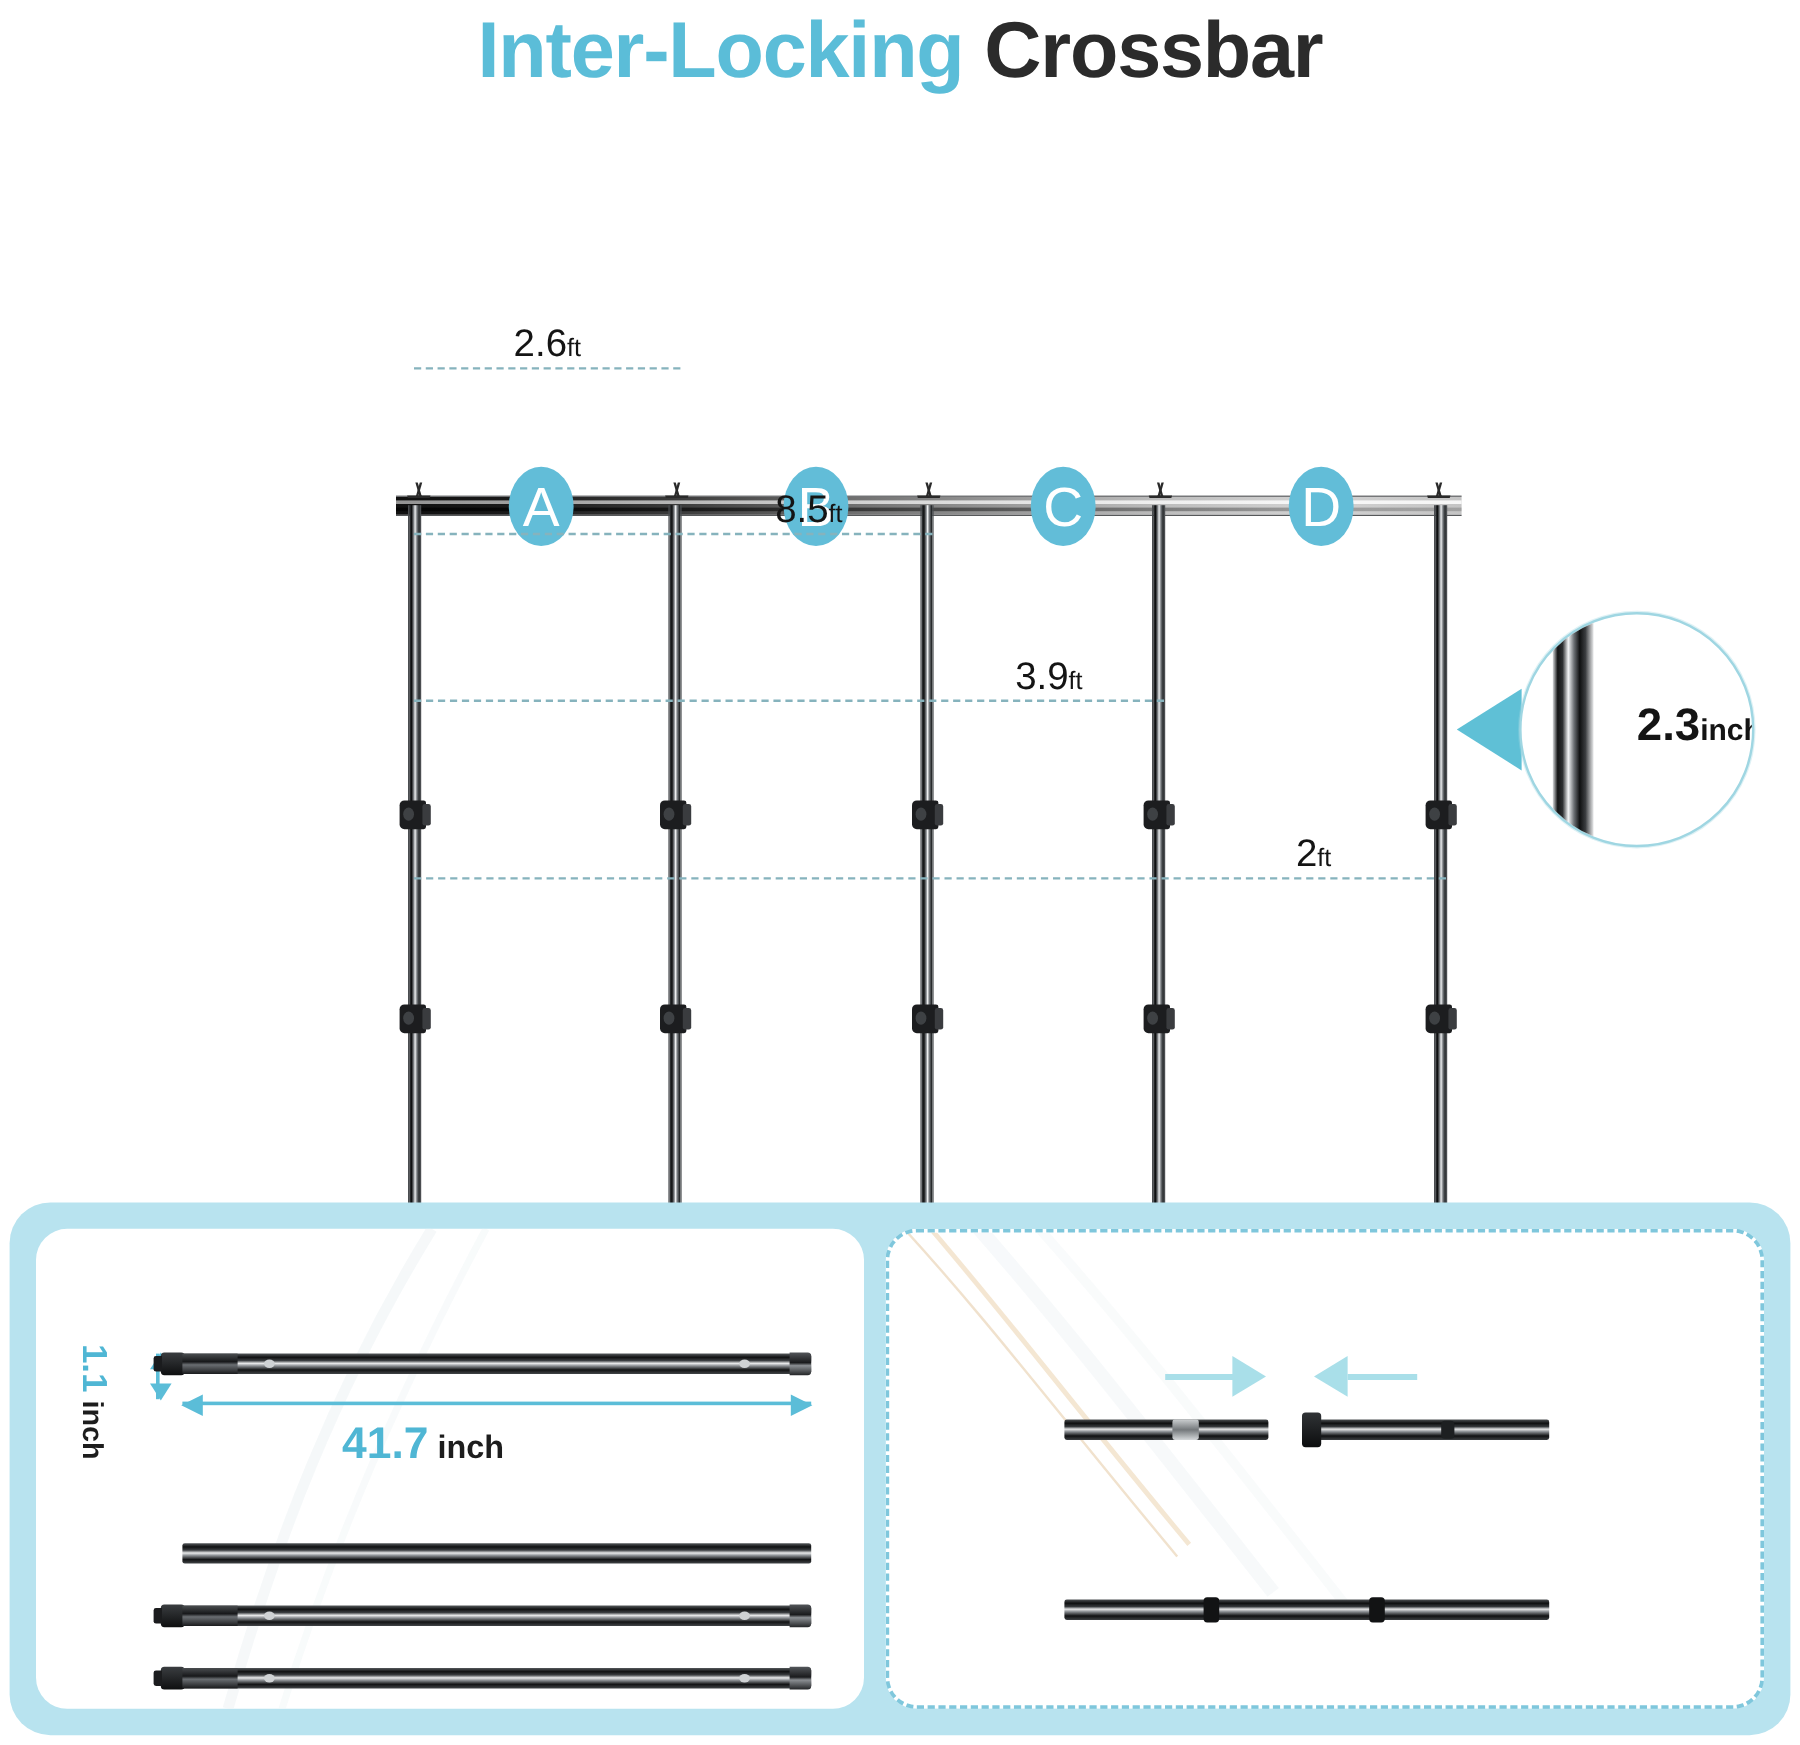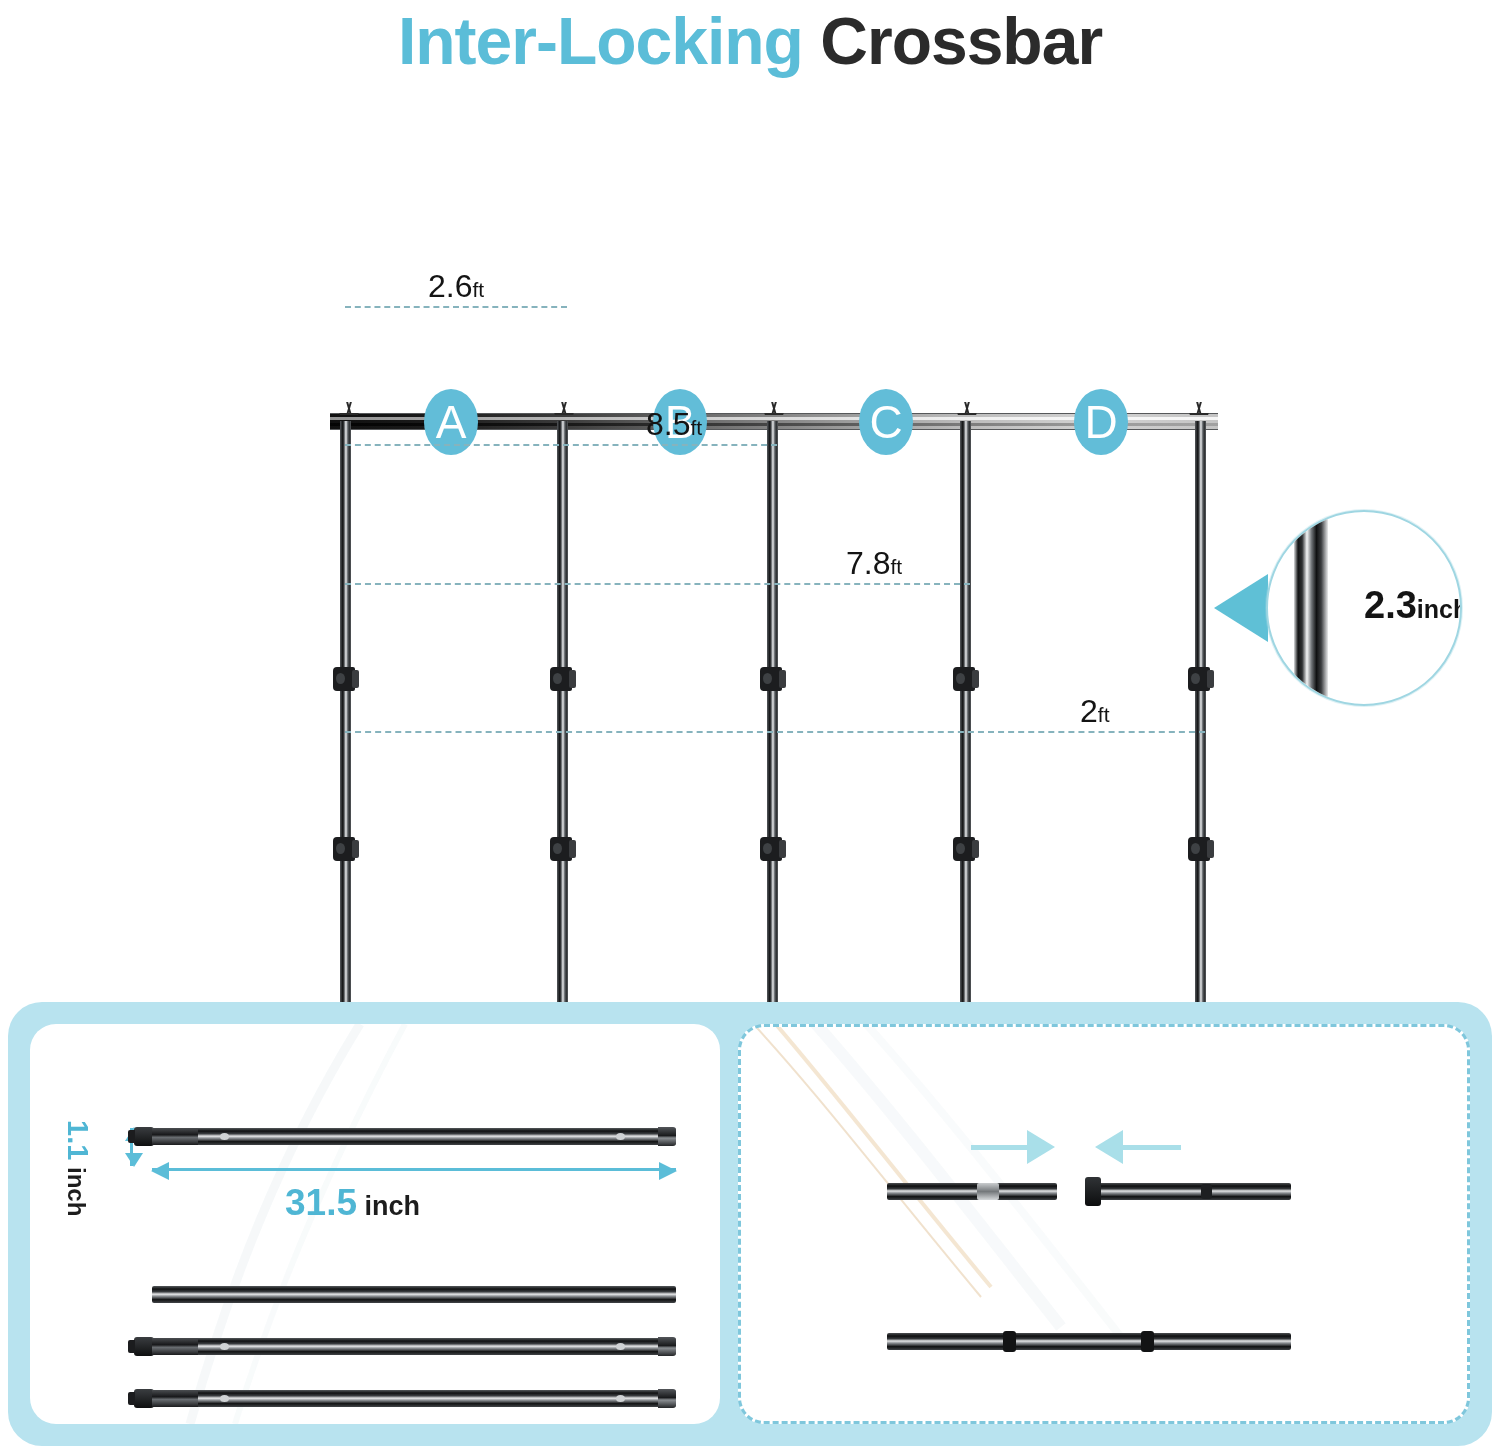--- a/index.html
+++ b/index.html
@@ -367,21 +367,21 @@
   <div class="dline" style="left:345px;top:398px;width:625px;"></div>
   <div class="dline" style="left:345px;top:546px;width:860px;"></div>
 
   <div class="mlabel" style="left:428px;top:83px;">
     <span class="num">2.6</span><span class="unit">ft</span>
   </div>
   <div class="mlabel" style="left:646px;top:221px;">
     <span class="num">8.5</span><span class="unit">ft</span>
   </div>
   <div class="mlabel" style="left:846px;top:360px;">
-    <span class="num">7.8</span><span class="unit">ft</span>
+    <span class="num">3.9</span><span class="unit">ft</span>
   </div>
   <div class="mlabel" style="left:1080px;top:508px;">
     <span class="num">2</span><span class="unit">ft</span>
   </div>
 
   <div class="calloutPointer" style="left:1214px;top:389px;"></div>
   <div class="callout" style="left:1266px;top:325px;">
     <div class="cpole"></div>
     <div class="clabel">
       <span class="num">2.3</span><span class="unit">inch</span>
@@ -405,21 +405,21 @@
     <div class="pole-h" style="left:118px;top:104px;width:528px;">
       <div class="cap"></div>
       <div class="sleeve"></div>
       <div class="hole" style="left:72px;"></div>
       <div class="hole" style="left:468px;"></div>
       <div class="tipr"></div>
     </div>
 
     <div class="dimArrowH" style="left:122px;top:144px;width:524px;"></div>
     <div class="lenLabel" style="left:255px;top:158px;">
-      <span class="num">31.5</span><span class="unit">&nbsp;</span><span class="unit">inch</span>
+      <span class="num">41.7</span><span class="unit">&nbsp;</span><span class="unit">inch</span>
     </div>
 
     <div class="pole-h" style="left:122px;top:262px;width:524px;"></div>
 
     <div class="pole-h" style="left:118px;top:314px;width:528px;">
       <div class="cap"></div>
       <div class="sleeve"></div>
       <div class="hole" style="left:72px;"></div>
       <div class="hole" style="left:468px;"></div>
       <div class="tipr"></div>

